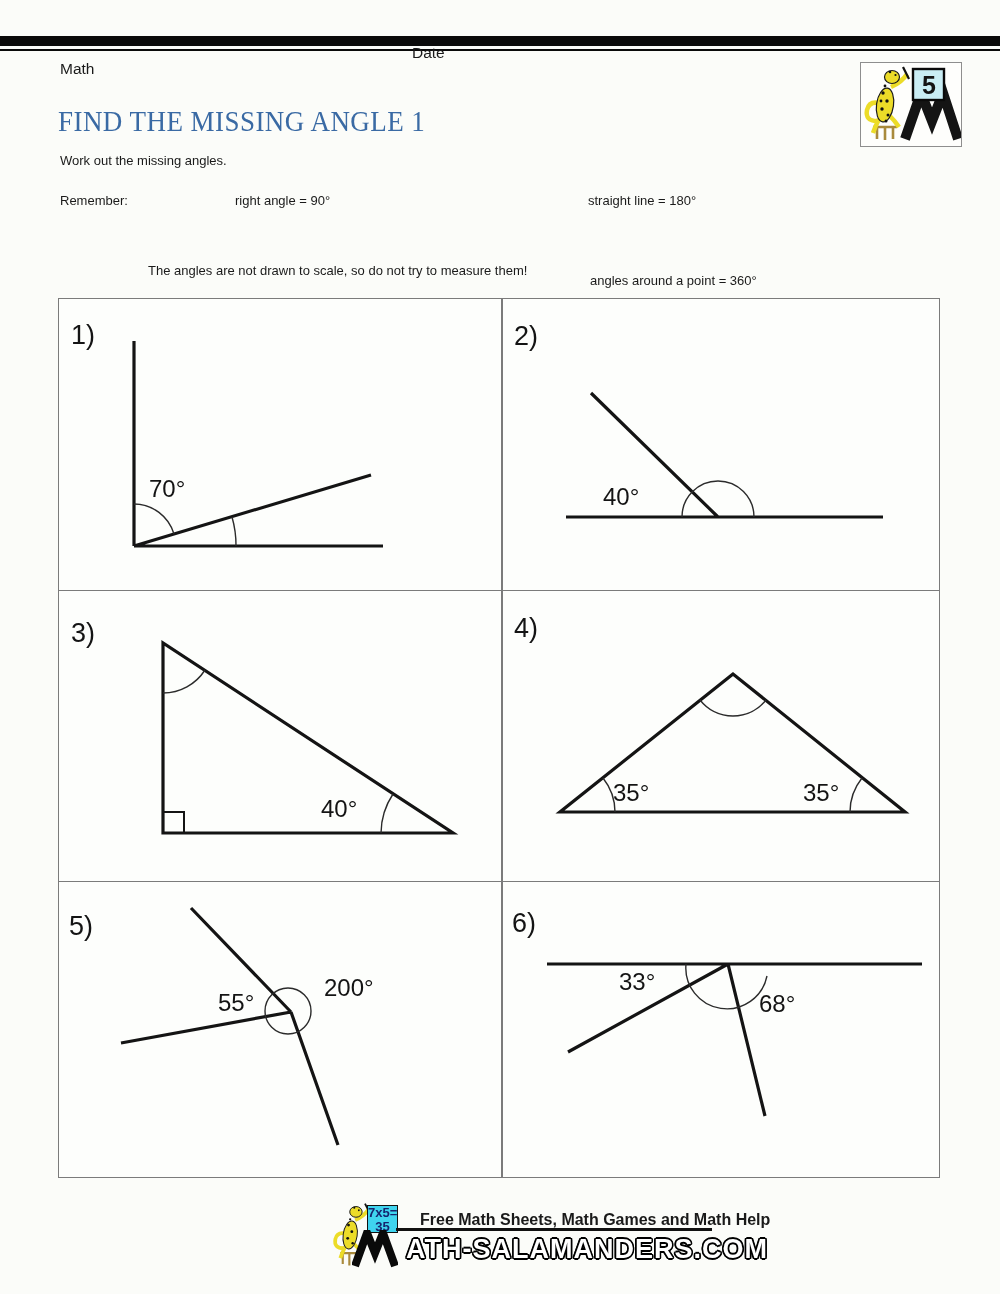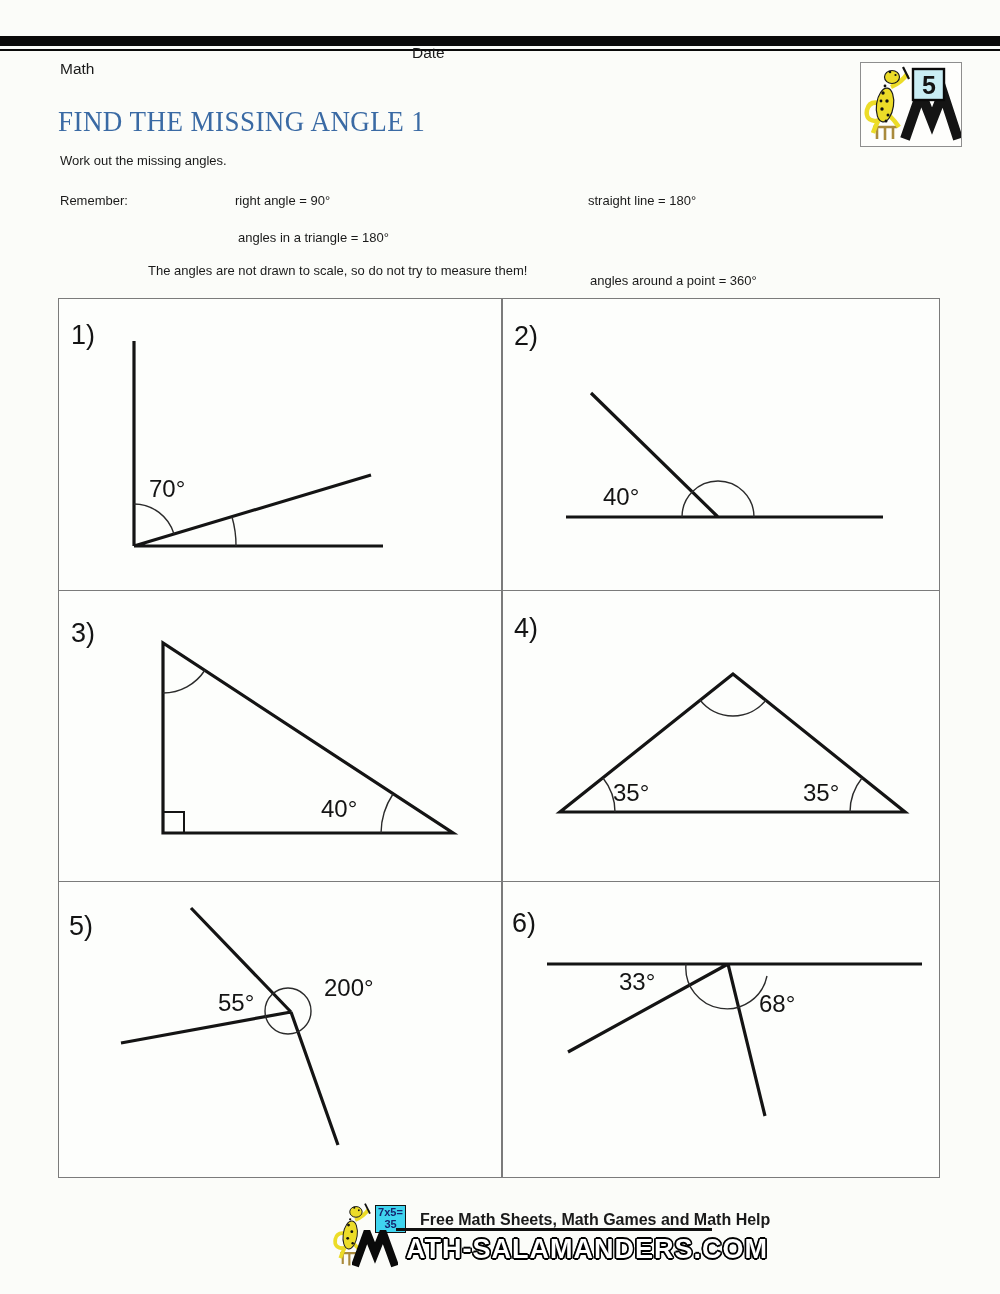--- a/index.html
+++ b/index.html
@@ -24,21 +24,21 @@
   .ang{font-size:24px;}
   .logo-box{position:absolute;left:860px;top:62px;width:102px;height:85px;
             border:1px solid #8e8e8e;background:#fefefc;box-sizing:border-box;}
   .sala-fill{fill:#ecdc28;stroke:#1a1a1a;stroke-width:1.2;}
   .sala-limb{stroke:#ecdc28;stroke-width:4.5;fill:none;}
   .spot{fill:#111;}
   .stool{stroke:#a98a3c;stroke-width:2.6;fill:none;}
   .tagline{font-size:16px;font-weight:bold;white-space:nowrap;}
   .badge-cyan{position:absolute;background:#3fd4ef;border:1.5px solid #111;
               box-sizing:border-box;text-align:center;font-weight:bold;
-              font-size:11px;line-height:1.1;color:#15246e;margin-left:8px;}
+              font-size:13px;line-height:1.1;color:#15246e;}
   .wordmark{font-size:27px;font-weight:800;letter-spacing:1px;color:#fff;white-space:nowrap;
             text-shadow:-1.4px -1.4px 0 #000,1.4px -1.4px 0 #000,-1.4px 1.4px 0 #000,
                         1.4px 1.4px 0 #000,0 -1.6px 0 #000,0 1.6px 0 #000,-1.6px 0 0 #000,1.6px 0 0 #000;}
   .rule{position:absolute;background:#111;}
 </style>
 </head>
 <body>
 
 <div id="page">
 
@@ -71,21 +71,20 @@
       <rect x="52" y="6" width="31" height="31" fill="#c9edf4" stroke="#0a0a0a" stroke-width="2.4"></rect>
       <text x="61" y="31" style="font-size:25px;font-weight:bold;">5</text>
     </svg>
   </div>
 
   <div class="abs title" style="left:58px;top:104px;">FIND THE MISSING ANGLE 1</div>
   <div class="abs body-text" style="left:60px;top:154px;">Work out the missing angles.</div>
   <div class="abs body-text" style="left:60px;top:194px;">Remember:</div>
   <div class="abs body-text" style="left:235px;top:194px;">right angle = 90°</div>
   <div class="abs body-text" style="left:588px;top:194px;">straight line = 180°</div>
-  <div class="abs body-text" style="left:238px;top:231px;">angles in a triangle = 180°</div>
   <div class="abs body-text" style="left:590px;top:231px;margin-top:43px;">angles around a point = 360°</div>
   <div class="abs body-text" style="left:148px;top:264px;">The angles are not drawn to scale, so do not try to measure them!</div>
 
   <div class="table">
     <div class="vdiv"></div>
     <div class="hdiv" style="top:290.5px;"></div>
     <div class="hdiv" style="top:581.5px;"></div>
 
     <svg class="cell" style="left:0;top:0;" width="442" height="290" viewBox="0 0 442 290">
       <text class="num" x="12" y="45">1)</text>

